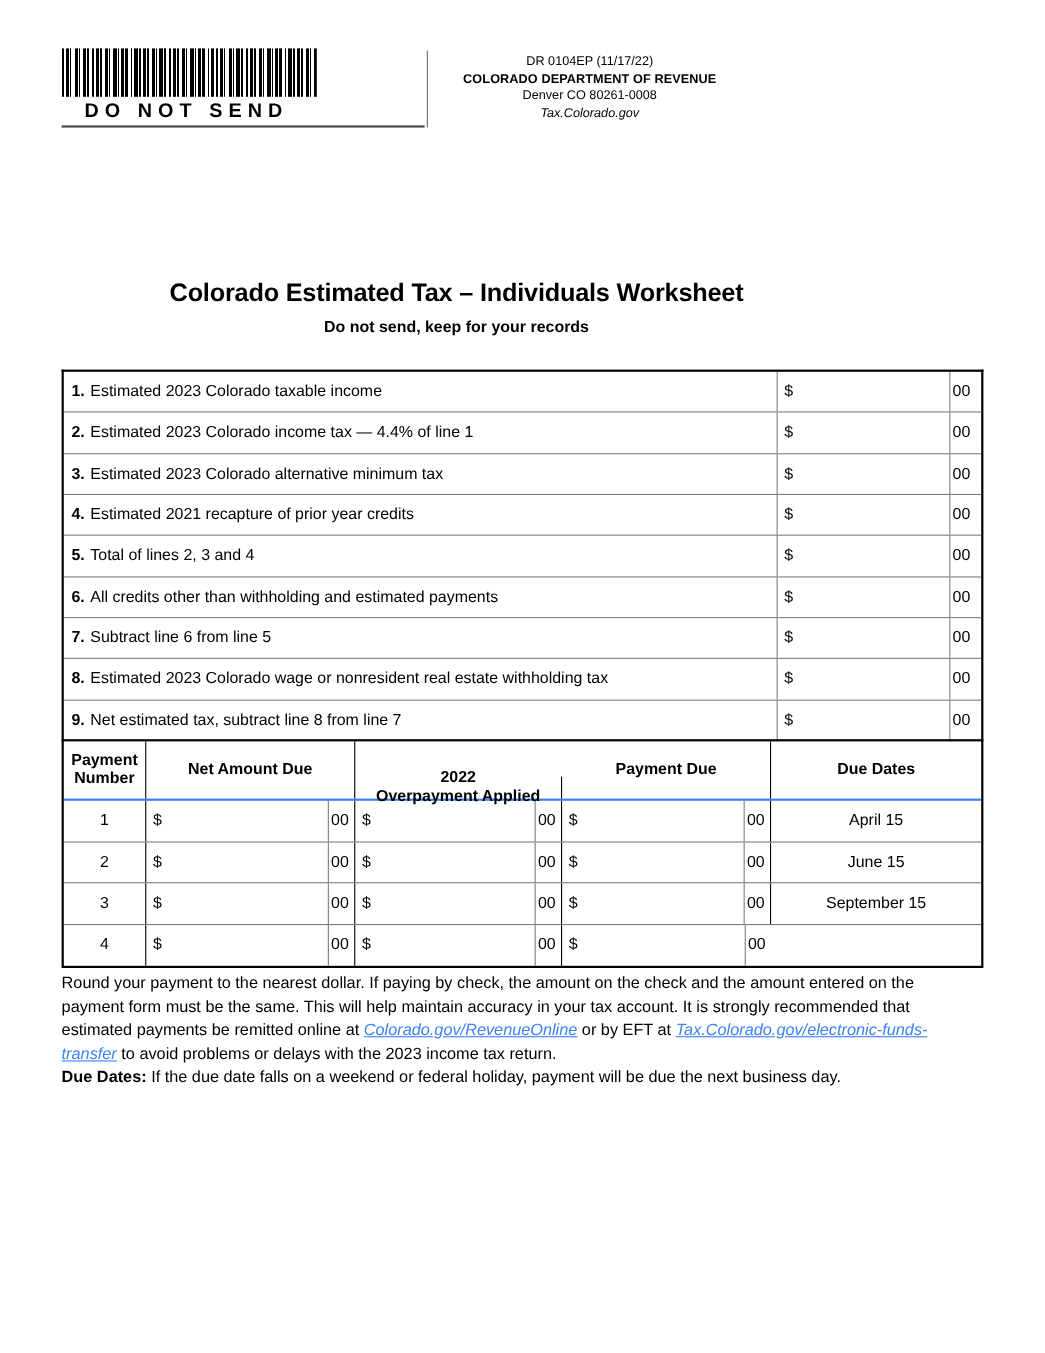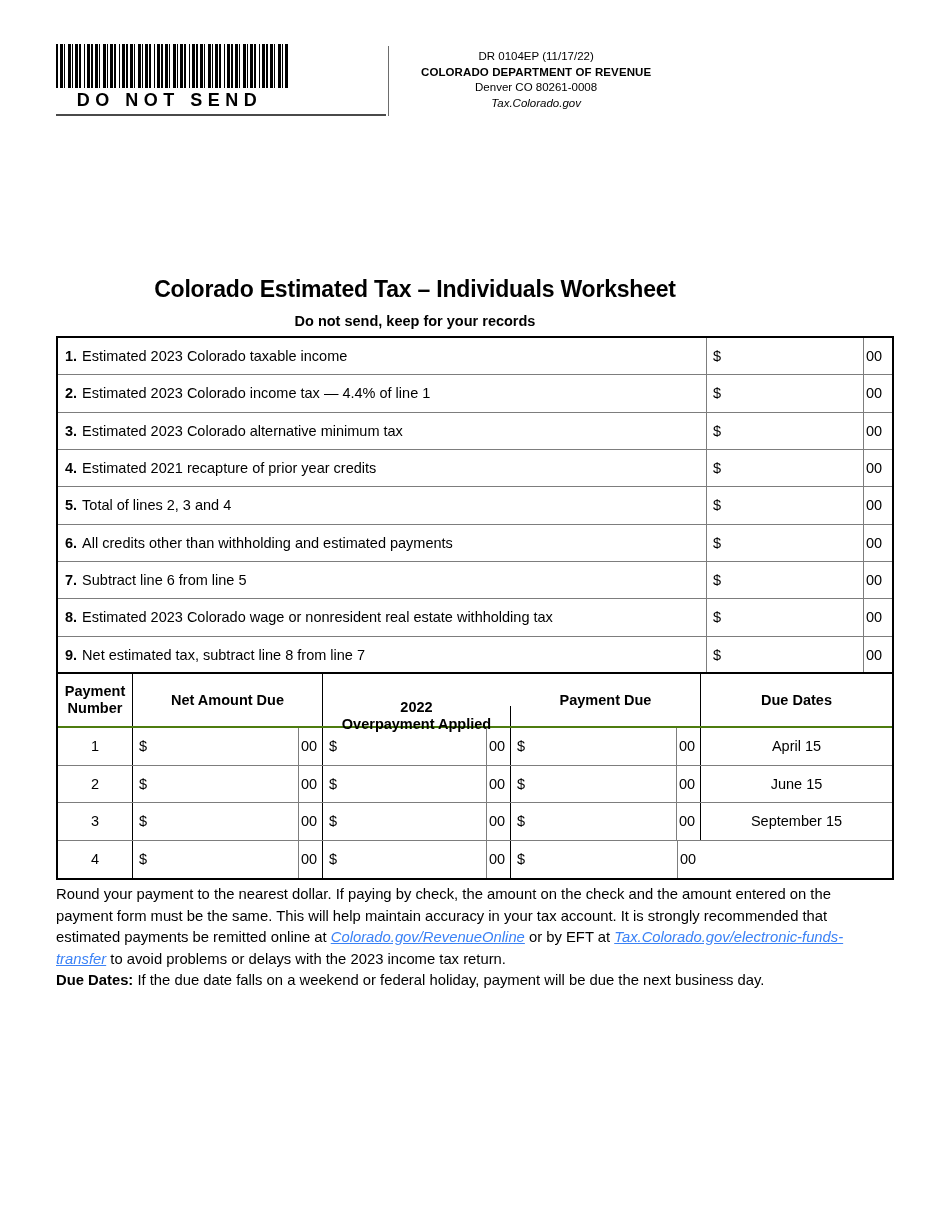--- a/index.html
+++ b/index.html
@@ -78,21 +78,21 @@
     text-align: center;
   }
   .agency div { font-size: 11.5px; white-space: nowrap; }
   .agency .bold { font-weight: 700; font-size: 11.5px; letter-spacing: 0.1px; }
   .agency .ital { font-style: italic; font-size: 11.5px; }
 
   
   .title-wrap {
     position: absolute;
     left: 0;
-    top: 276px;
+    top: 253px;
     width: 830px;
     text-align: center;
   }
   .main-title {
     font-size: 23px;
     font-weight: 700;
     letter-spacing: -0.2px;
   }
   .sub-title {
     font-size: 14.5px;
@@ -146,21 +146,21 @@
   .pay {
     position: absolute;
     left: 56px;
     top: 672px;
     width: 838px;
     border: 2px solid #000;
   }
   .pay-head {
     display: flex;
     height: 54px;
-    border-bottom: 2px solid #4d7c0f;
+    border-bottom: 2px solid #3b82f6;
   }
   .pay-head > div {
     display: flex;
     align-items: center;
     justify-content: center;
     text-align: center;
     font-size: 14.5px;
     font-weight: 700;
     line-height: 17px;
     border-right: 1px solid #000;

